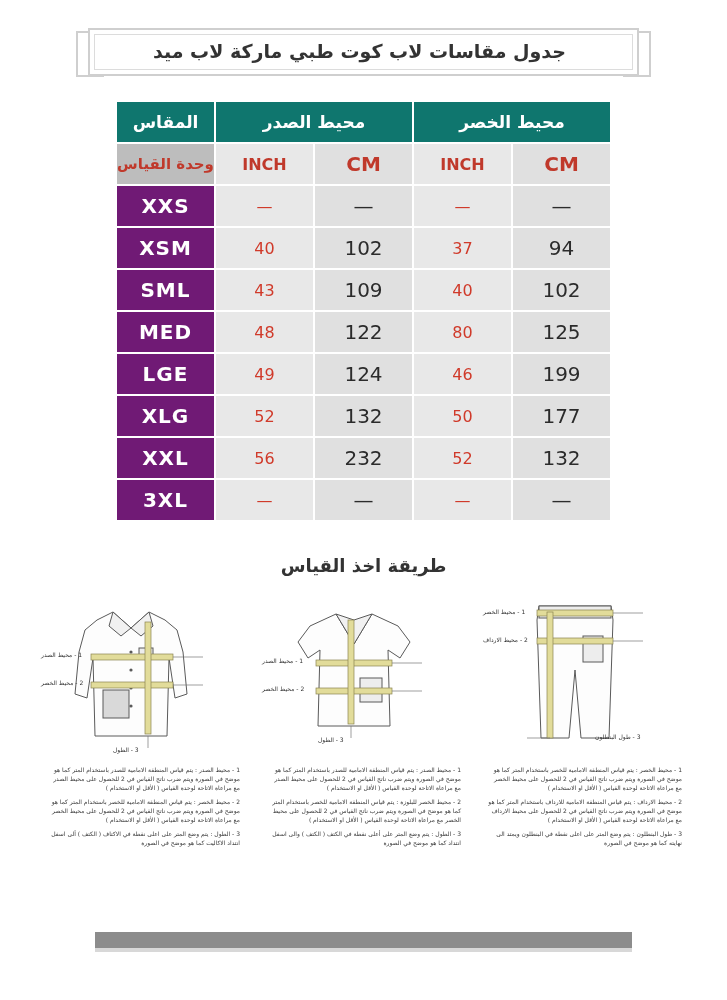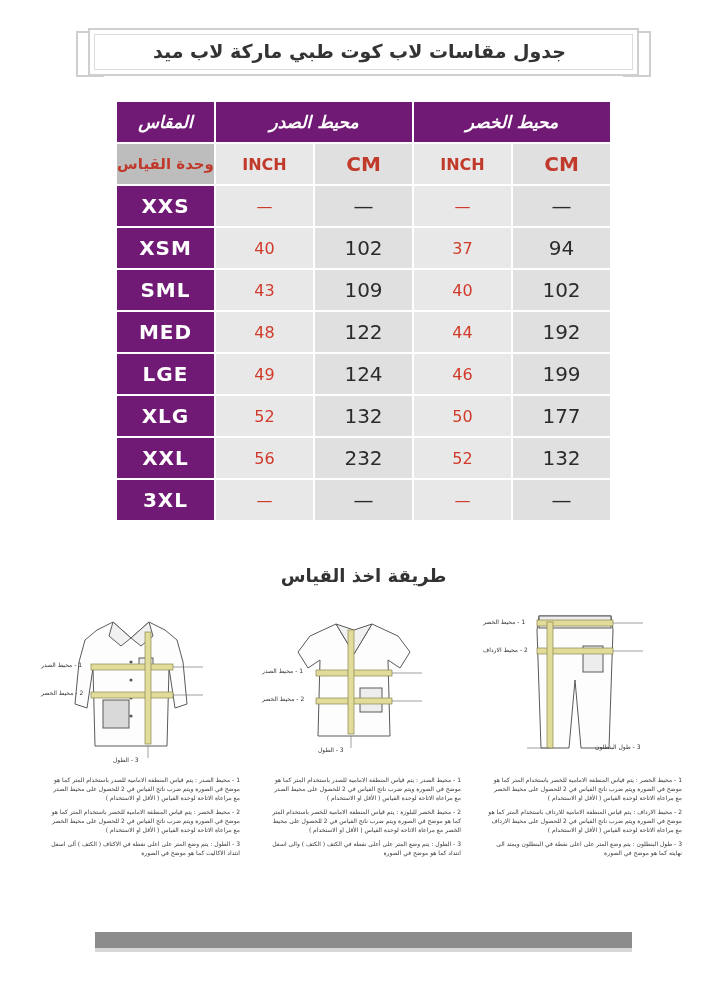--- a/index.html
+++ b/index.html
@@ -64,26 +64,25 @@
     table-layout: fixed;
   }
   table.size td, table.size th {
     border: 2px solid #ffffff;
     text-align: center;
     vertical-align: middle;
     padding: 0;
     height: 40px;
   }
   .hdr-group {
-    background: #701a75;
+    background: #0f766e;
     color: #ffffff;
     font-size: 17px;
     font-weight: bold;
     height: 45px;
-    font-style: italic;
   }
   .hdr-unit {
     background: #bdbdbd;
     font-size: 19px;
     font-weight: bold;
     height: 45px;
   }
   .hdr-unit.cm   { color: #c0392b; }
   .hdr-unit.inch { color: #c0392b; }
   .hdr-unit.label {
@@ -104,21 +103,21 @@
     font-size: 20px;
   }
   td.inch {
     background: #e8e8e8;
     color: #d03a2a;
     font-size: 16px;
   }
 
   
   .guide {
-    margin-top: 43px;
+    margin-top: 33px;
     text-align: center;
   }
   .guide-title {
     font-size: 18px;
     font-weight: bold;
     color: #333;
     margin-bottom: 10px;
   }
   .panels {
     display: flex;
@@ -215,22 +214,22 @@
         <td class="sizecol">XSM</td>
       </tr>
       <tr>
         <td class="cm">102</td>
         <td class="inch">40</td>
         <td class="cm">109</td>
         <td class="inch">43</td>
         <td class="sizecol">SML</td>
       </tr>
       <tr>
-        <td class="cm">192</td>
-        <td class="inch">44</td>
+        <td class="cm">125</td>
+        <td class="inch">80</td>
         <td class="cm">122</td>
         <td class="inch">48</td>
         <td class="sizecol">MED</td>
       </tr>
       <tr>
         <td class="cm">199</td>
         <td class="inch">46</td>
         <td class="cm">124</td>
         <td class="inch">49</td>
         <td class="sizecol">LGE</td>

